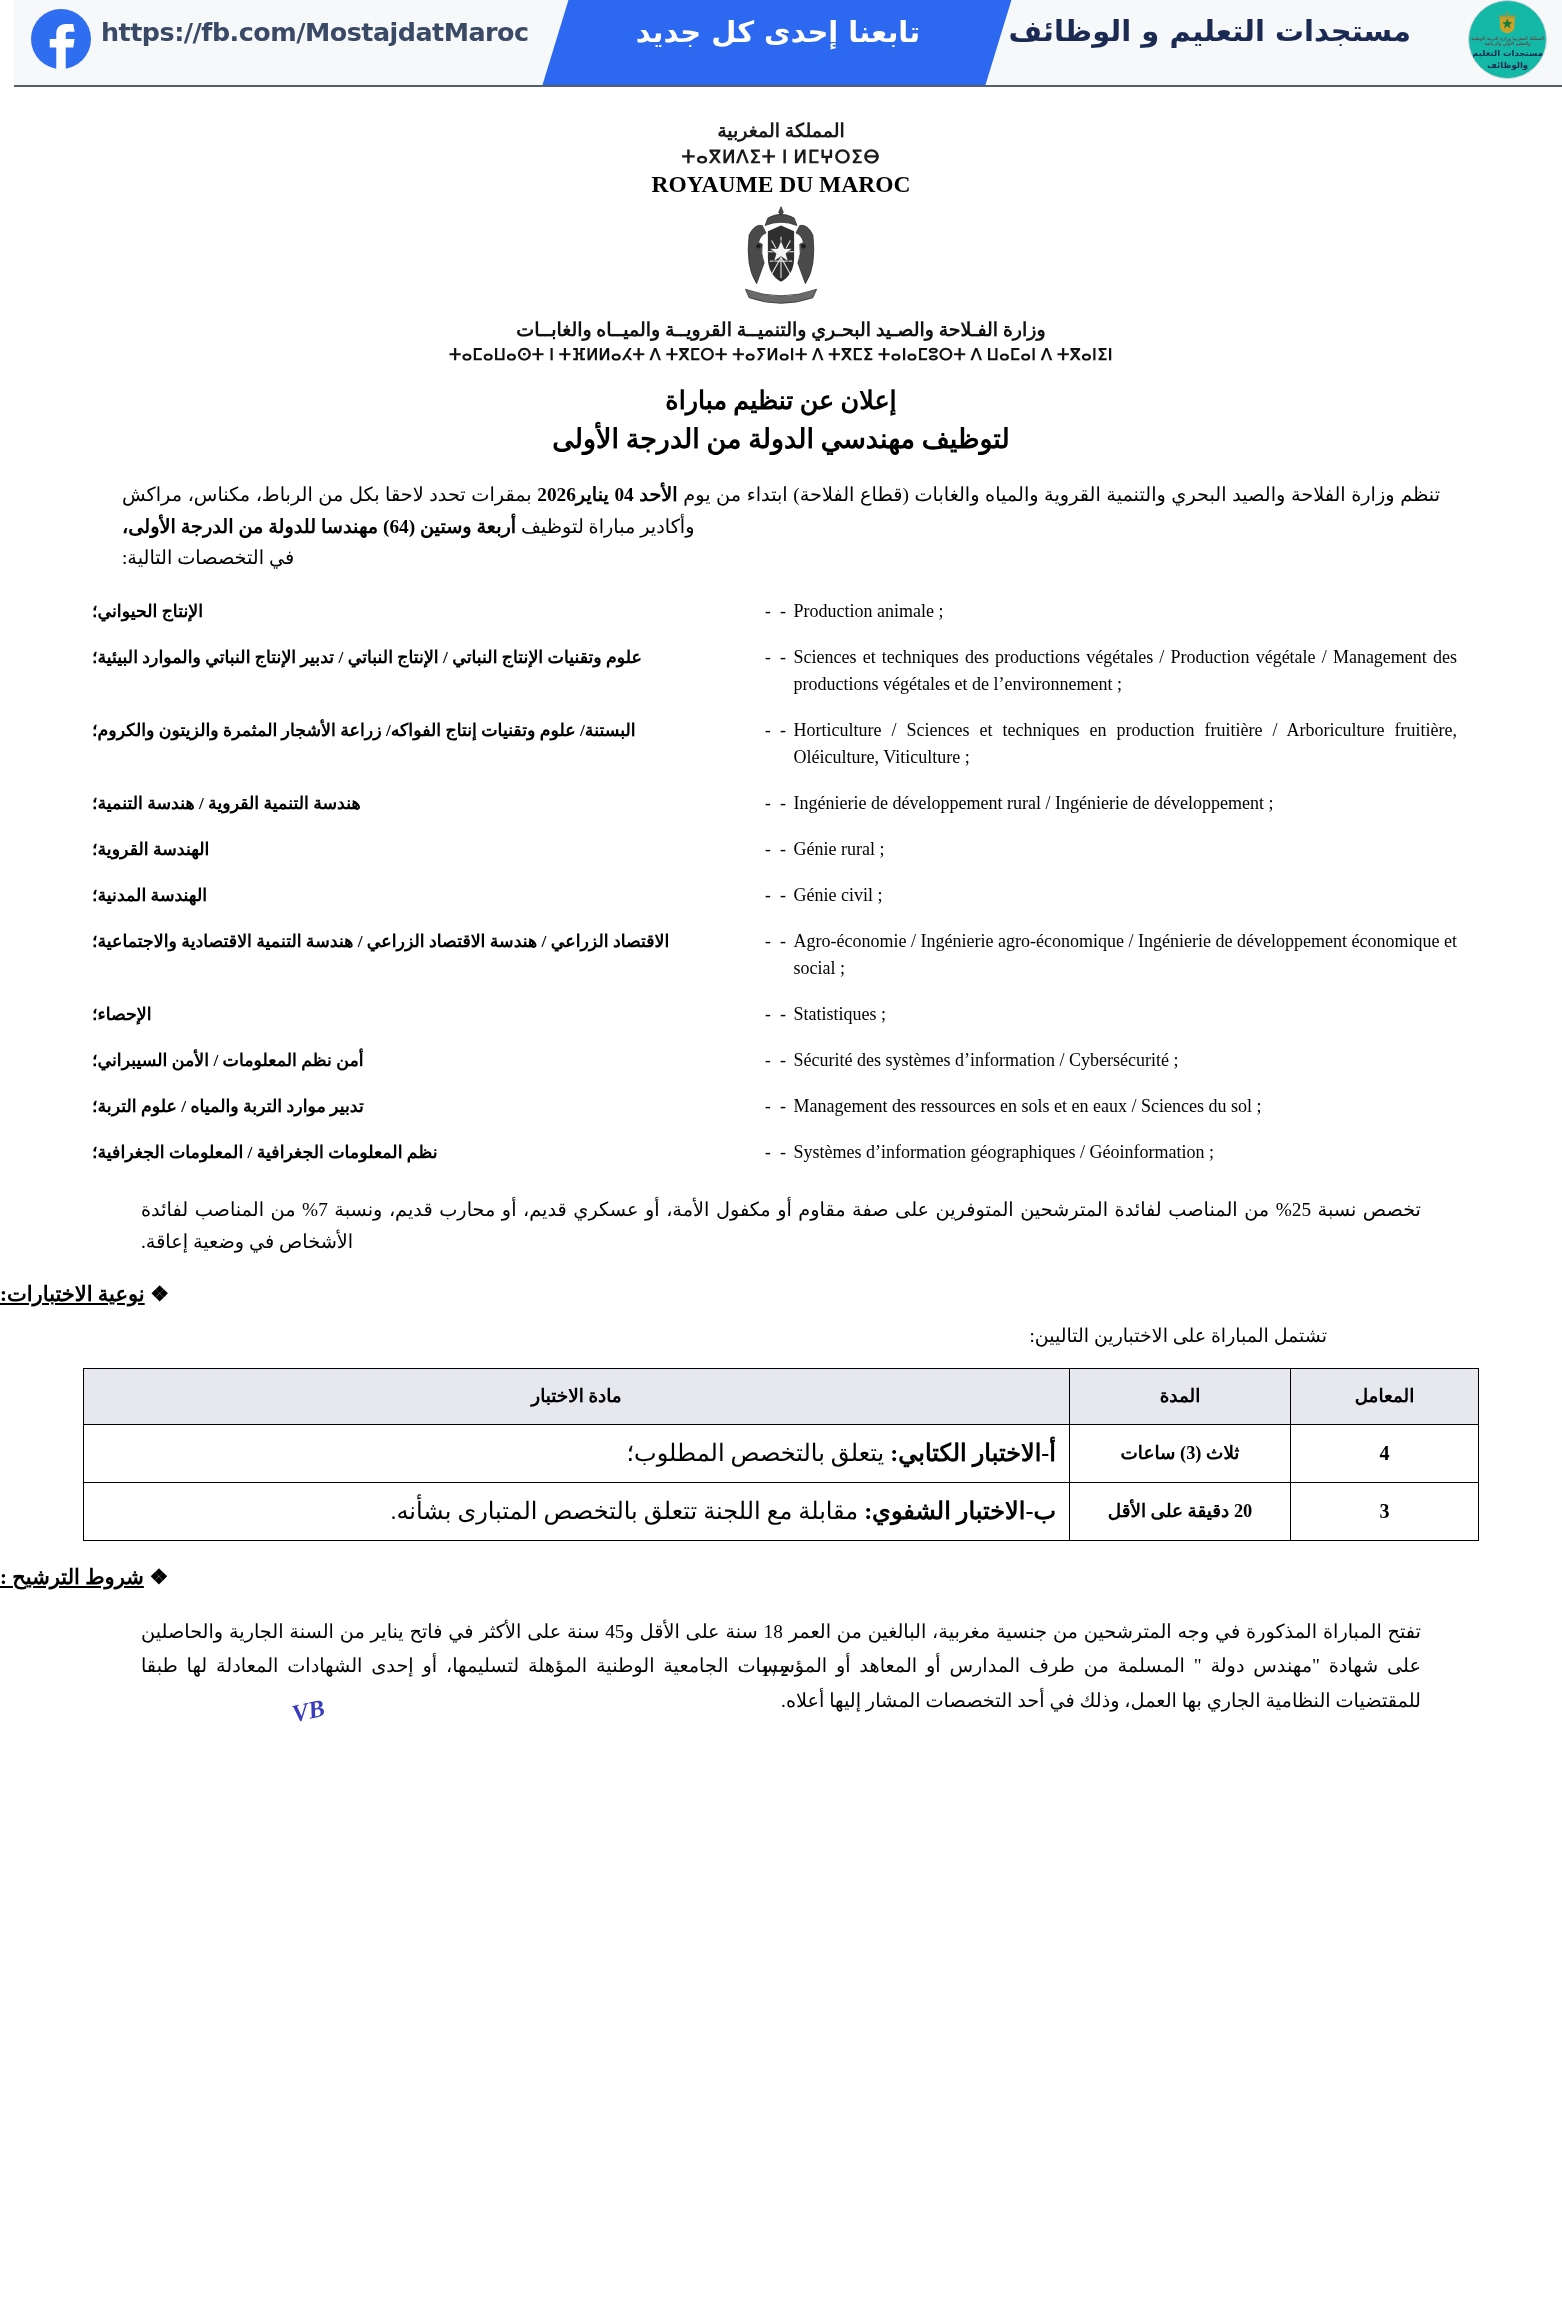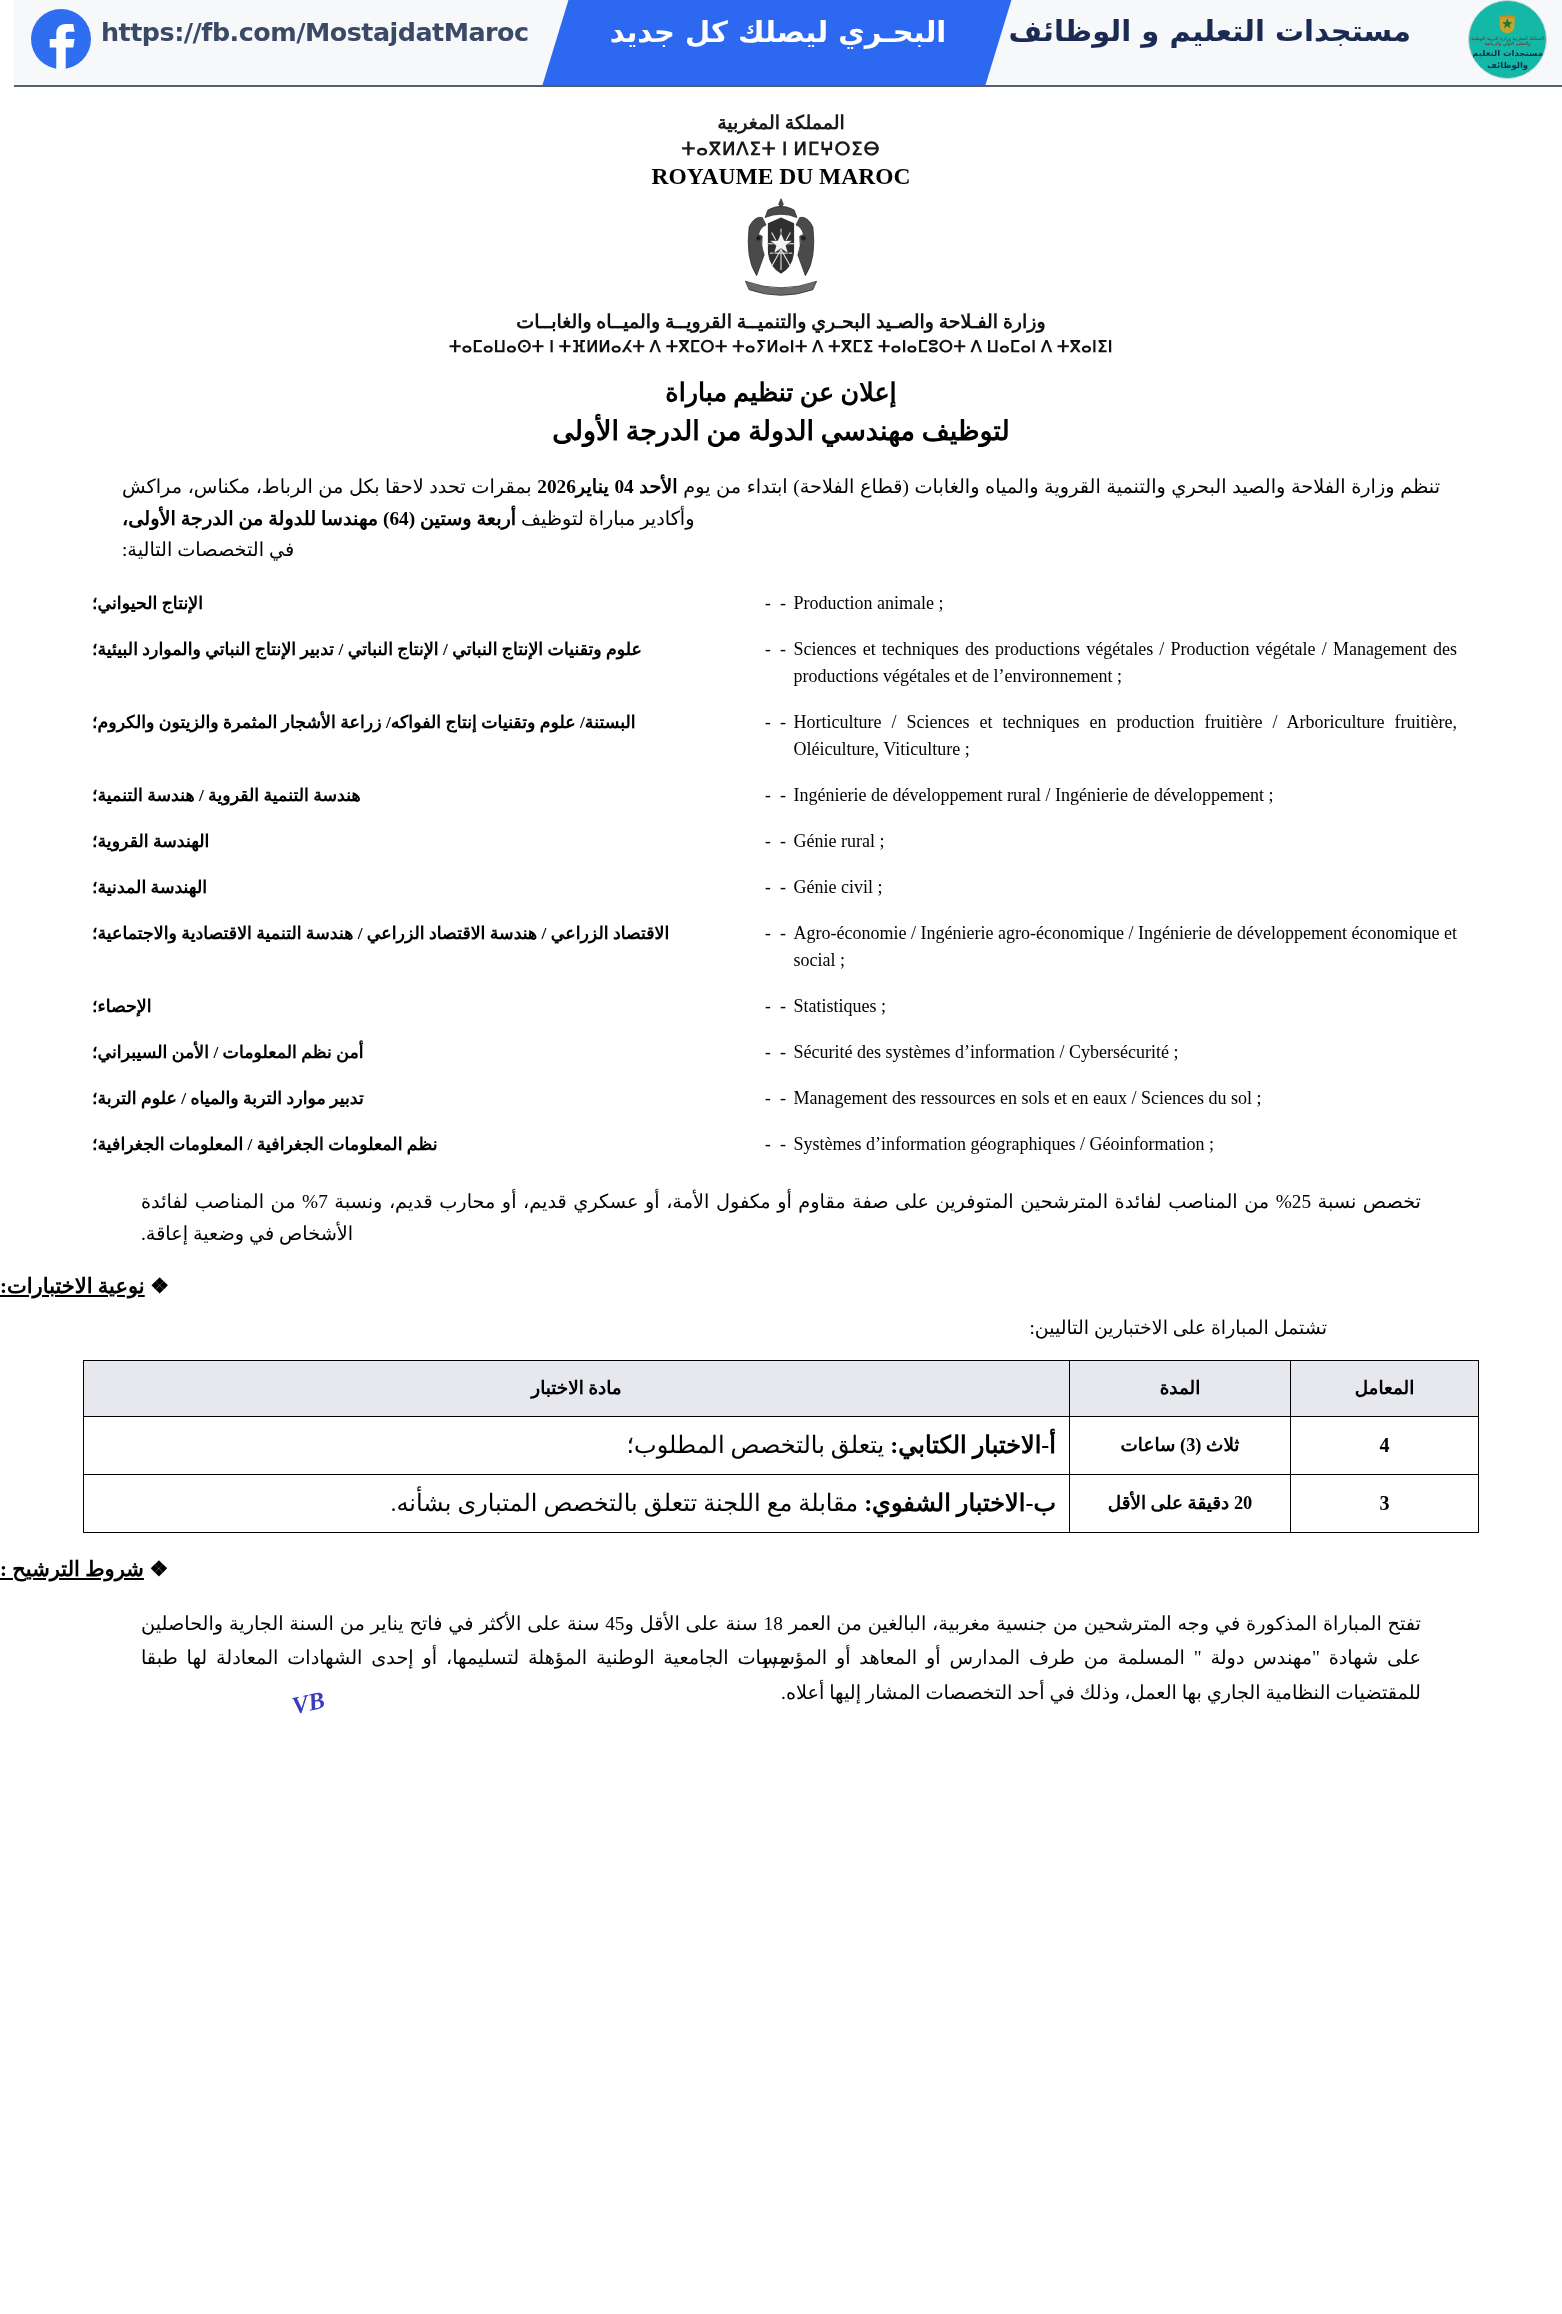--- a/index.html
+++ b/index.html
@@ -77,21 +77,21 @@
   .seal-main{
     font-family:"DejaVu Sans", sans-serif;
     font-size:8.5px; font-weight:bold; color:#1b2a52;
     text-align:center; direction:rtl; line-height:1.15; margin-top:1.9px;
   }
 
   
   .page{ position:relative; padding:0; }
 
   .kingdom{
-    margin-top:24px; text-align:center;
+    margin-top:32px; text-align:center;
     font-family:"Liberation Serif", serif;
   }
   .kingdom .ar-line{
     font-size:19px; font-weight:bold; direction:rtl; color:#1a1a1a;
   }
   .kingdom .tif-line{
     font-size:18px; font-weight:bold; letter-spacing:0.9px; margin-top:3.8px; color:#1a1a1a;
   }
   .kingdom .fr-line{
     font-size:23.5px; font-weight:bold; margin-top:2.8px; color:#000;
@@ -231,21 +231,21 @@
 <div class="banner">
   <div class="banner-skew"></div>
 
   <div class="fb-icon">
     <svg width="32" height="47" viewBox="0 0 34 50" aria-hidden="true">
       <path d="M30 2 h-8 c-6 0 -10 4 -10 10 v6 h-7 v9 h7 v23 h10 v-23 h8 l1.5 -9 h-9.5 v-5 c0 -1.6 1 -2.5 3 -2.5 h6.5 z" fill="#ffffff"></path>
     </svg>
   </div>
   <div class="fb-url">https://fb.com/MostajdatMaroc</div>
 
-  <div class="banner-cta">البحـري ليصلك كل جديد</div>
+  <div class="banner-cta">تابعنا إحدى كل جديد</div>
   <div class="banner-slogan">مستجدات التعليم و الوظائف</div>
 
   <div class="banner-seal">
     <svg class="seal-crest" viewBox="0 0 40 40" aria-hidden="true">
       <path d="M20 3 l3 4 h-6 z" fill="#b8912f"></path>
       <path d="M8 12 h24 v14 a12 12 0 0 1 -12 12 a12 12 0 0 1 -12 -12 z" fill="#c9a227"></path>
       <path d="M20 14 l2.5 6 h6 l-5 4 l2 6 l-5.5 -4 l-5.5 4 l2 -6 l-5 -4 h6 z" fill="#147a3d"></path>
       <rect x="6" y="9" width="28" height="3" rx="1.4" fill="#b8912f"></rect>
     </svg>
     <div class="seal-sub">المملكة المغربية

